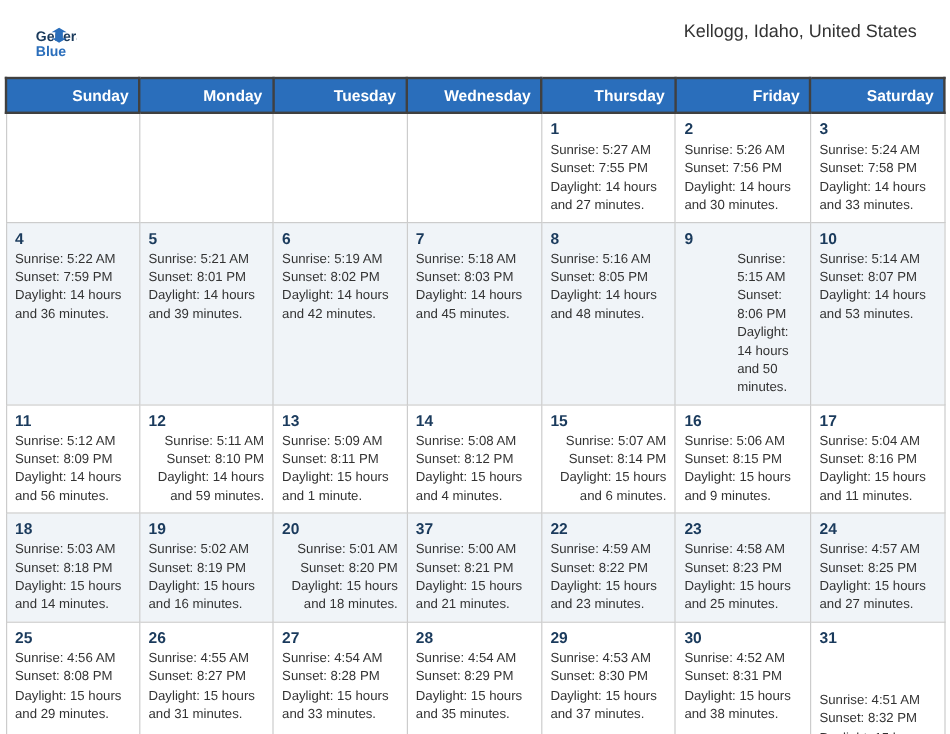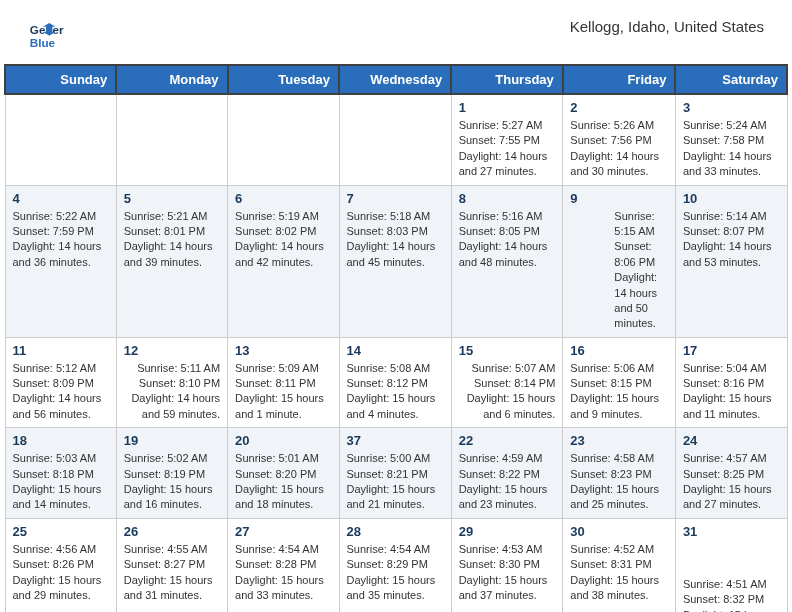--- a/index.html
+++ b/index.html
@@ -251,21 +251,21 @@
           </td>
           <td>
             <span class="day-num">19</span>
             <div class="day-info" style="white-space: pre-line;">Sunrise: 5:02 AM
 Sunset: 8:19 PM
 Daylight: 15 hours
 and 16 minutes.</div>
           </td>
           <td>
             <span class="day-num">20</span>
-            <div class="day-info" style="white-space: pre-line;">Sunrise: 5:01 AM
+            <div class="day-info" style="white-space: pre-line; text-align: right;">Sunrise: 5:01 AM
 Sunset: 8:20 PM
 Daylight: 15 hours
 and 18 minutes.</div>
           </td>
           <td>
             <span class="day-num">37</span>
             <div class="day-info" style="white-space: pre-line;">Sunrise: 5:00 AM
 Sunset: 8:21 PM
 Daylight: 15 hours
 and 21 minutes.</div>
@@ -289,21 +289,21 @@
             <div class="day-info" style="white-space: pre-line;">Sunrise: 4:57 AM
 Sunset: 8:25 PM
 Daylight: 15 hours
 and 27 minutes.</div>
           </td>
         </tr>
         <tr>
           <td>
             <span class="day-num">25</span>
             <div class="day-info" style="white-space: pre-line;">Sunrise: 4:56 AM
-Sunset: 8:26 PM
+Sunset: 8:08 PM
 Daylight: 15 hours
 and 29 minutes.</div>
           </td>
           <td>
             <span class="day-num">26</span>
             <div class="day-info" style="white-space: pre-line;">Sunrise: 4:55 AM
 Sunset: 8:27 PM
 Daylight: 15 hours
 and 31 minutes.</div>
           </td>

